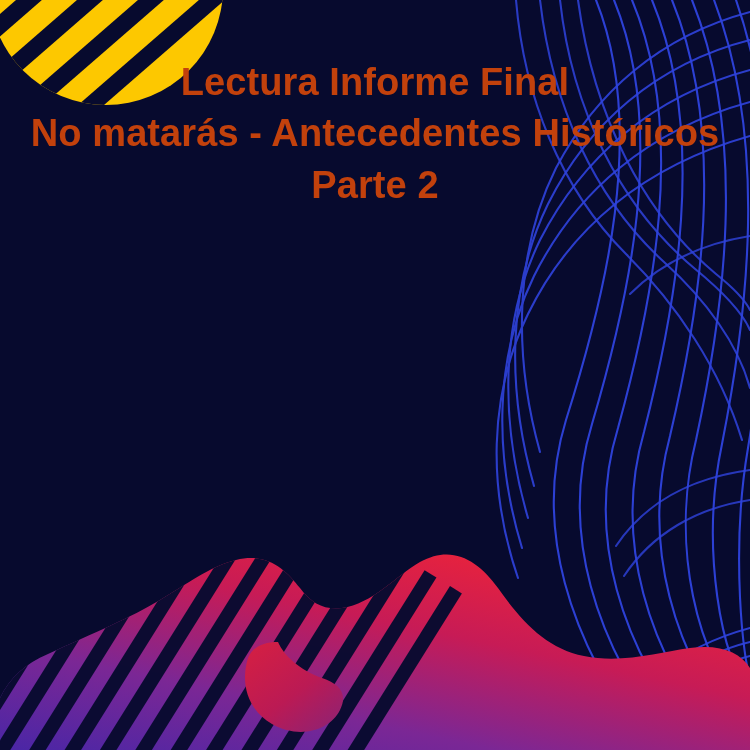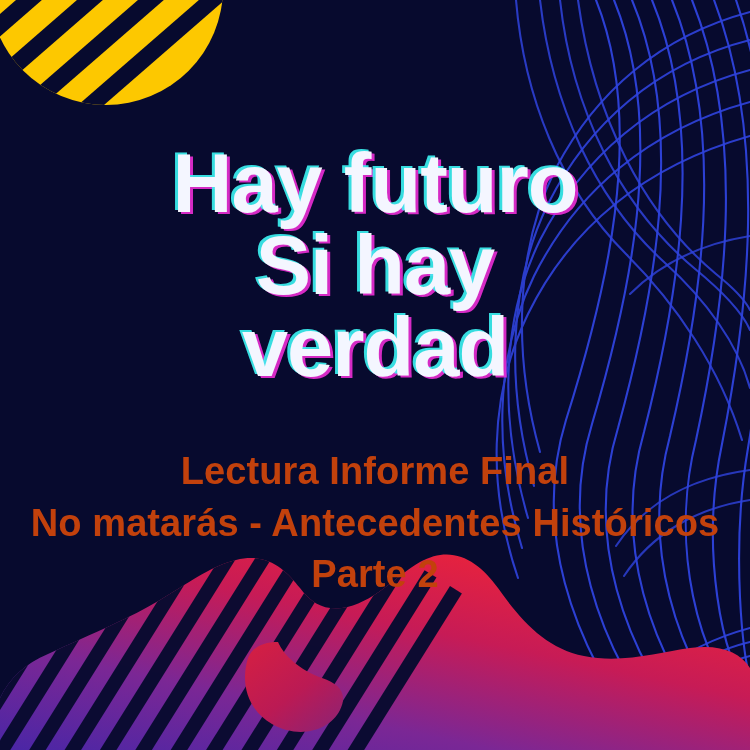--- a/index.html
+++ b/index.html
@@ -179,25 +179,20 @@
       </g>
 
       <path d="M248 658 C240 684 248 710 272 724 C300 740 330 730 340 710
                C348 694 340 684 322 678 C300 670 284 656 278 642
                C262 642 252 648 248 658 Z" fill="url(#gradCrescent)"></path>
     </svg>
   </div>
 
   <div id="content">
 
-    <div id="title-block">
-      <span class="tline">Hay futuro</span>
-      <span class="tline">Si hay</span>
-      <span class="tline">verdad</span>
-    </div>
 
     <div id="subtitle-block">
       <span class="sline">Lectura Informe Final</span>
       <span class="sline">No matarás - Antecedentes Históricos</span>
       <span class="sline">Parte 2</span>
     </div>
 
   </div>
 </div>
 

